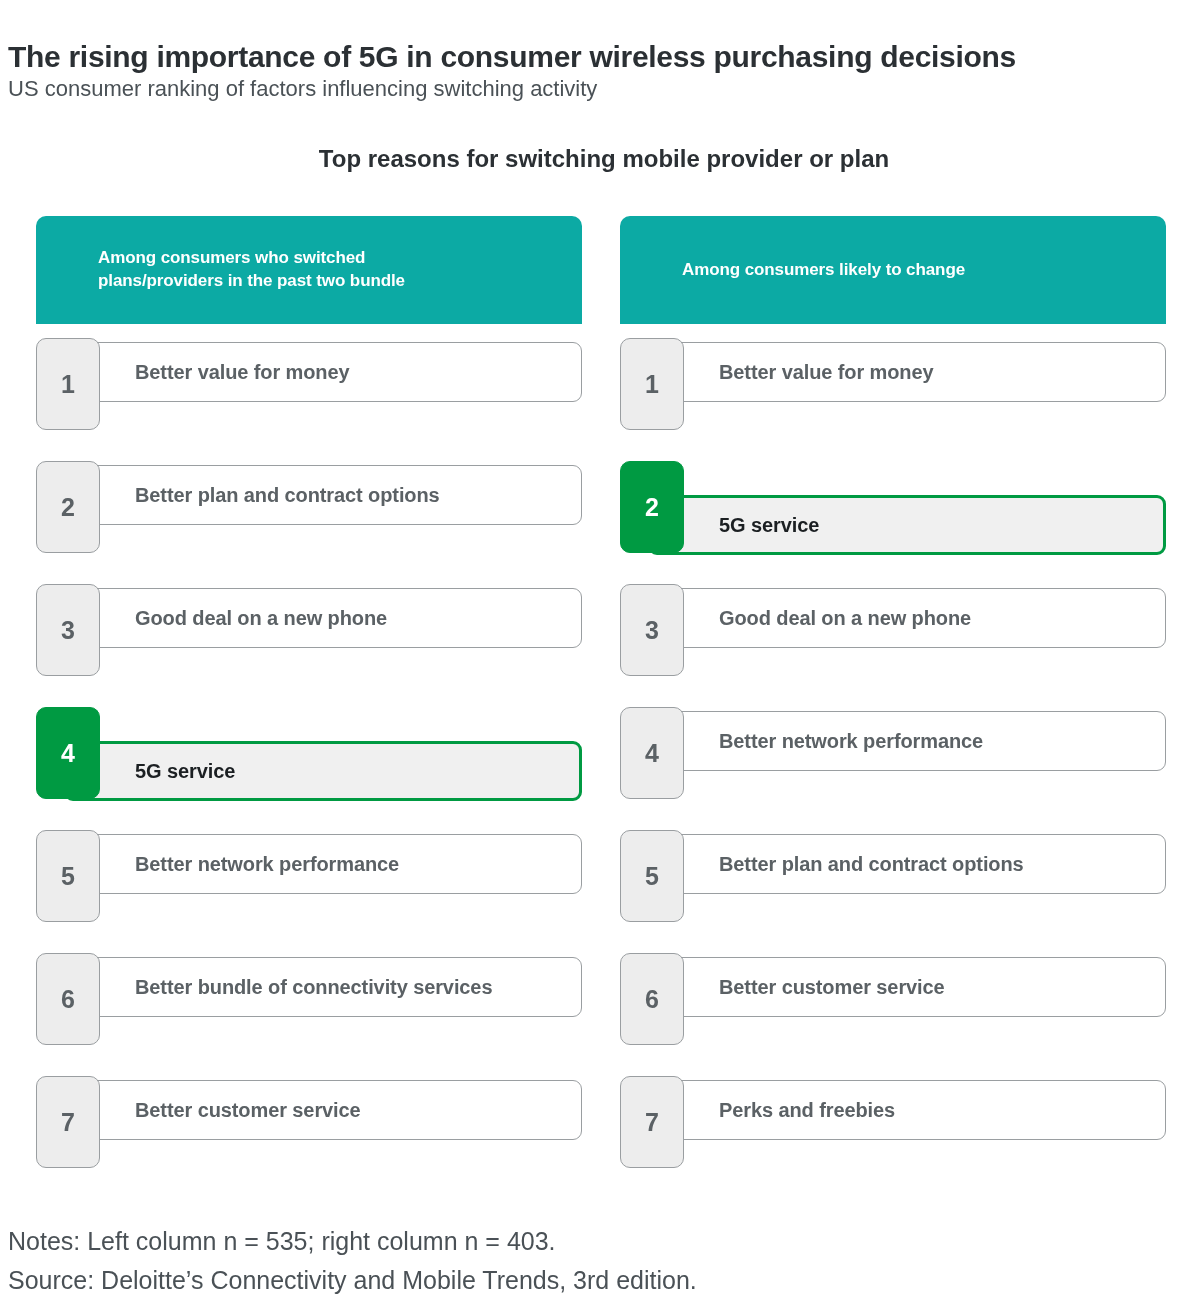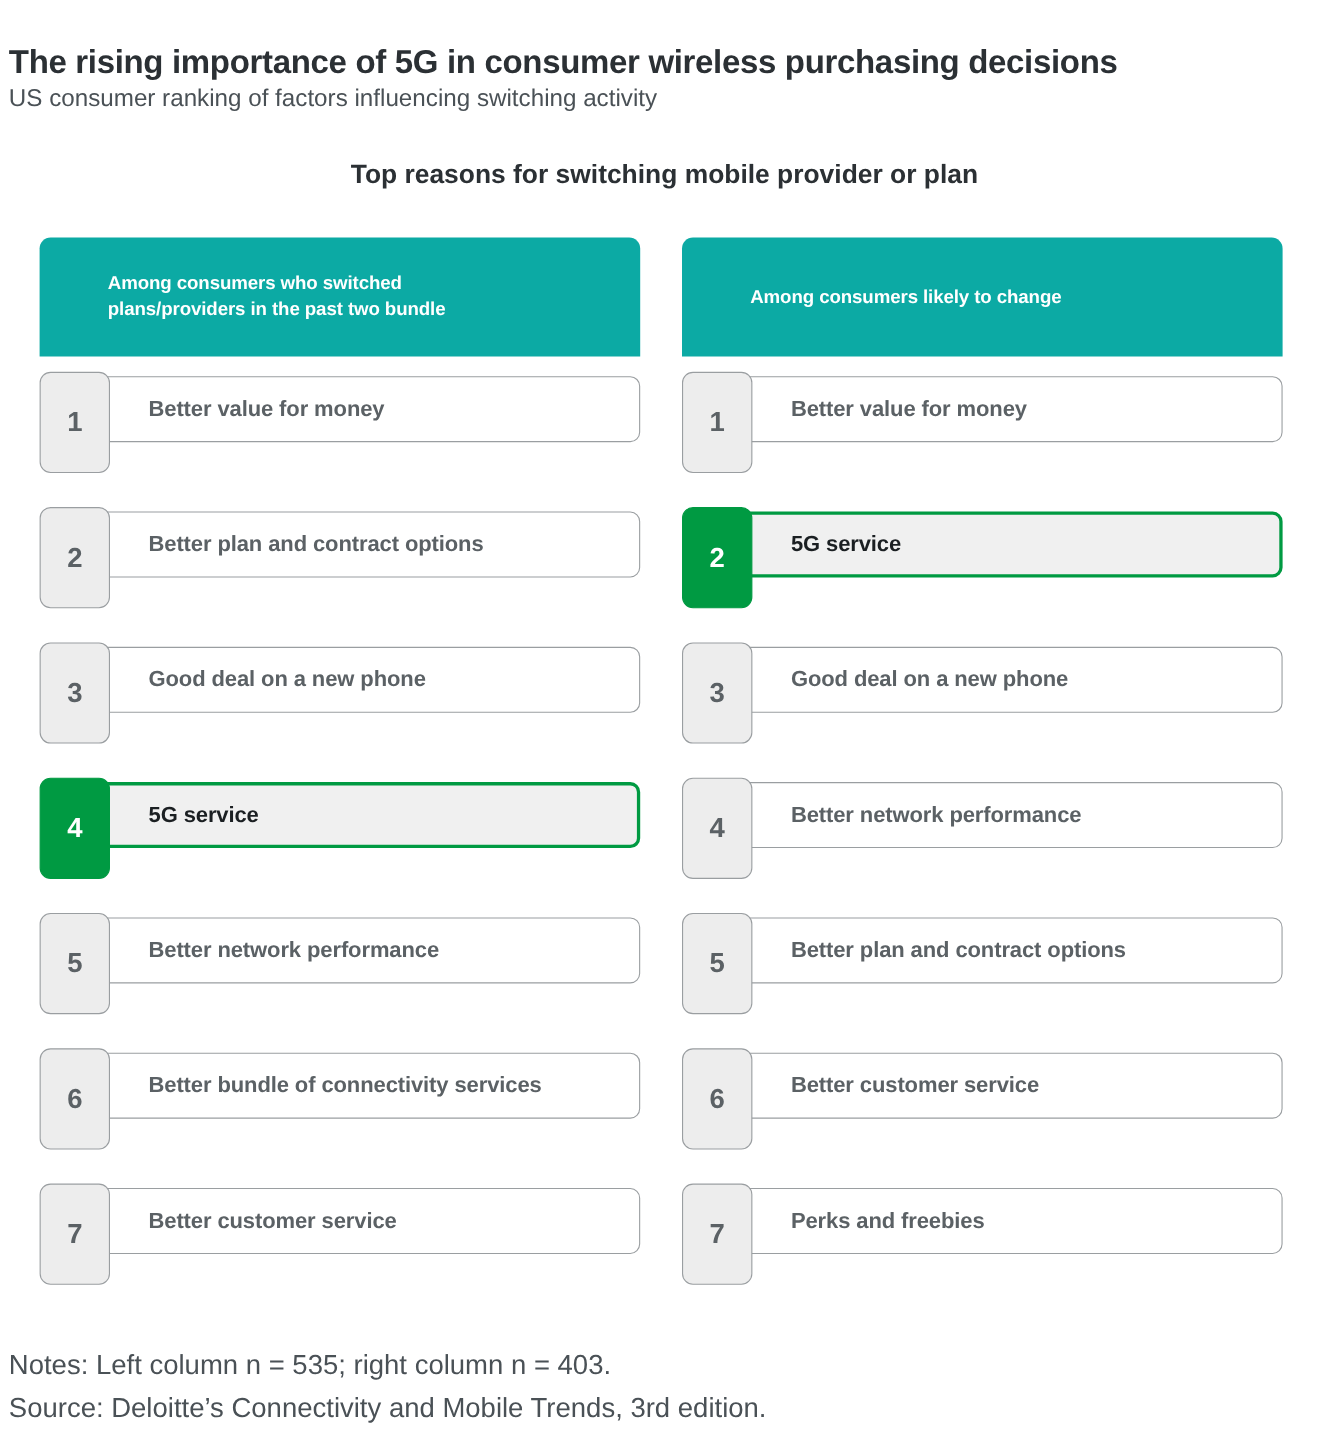--- a/index.html
+++ b/index.html
@@ -137,20 +137,21 @@
     font-size: 25px;
     font-weight: bold;
     z-index: 2;
   }
 
   
   .row.highlight .row-body {
     border: 3px solid #009a42;
     background: #f0f0f0;
     padding-left: 68px;
+    margin-top: 30px;
   }
   .row.highlight .row-label {
     color: #1b1f22;
   }
   .row.highlight .row-num {
     background: #009a42;
     border: 1px solid #009a42;
     color: #ffffff;
   }
 

